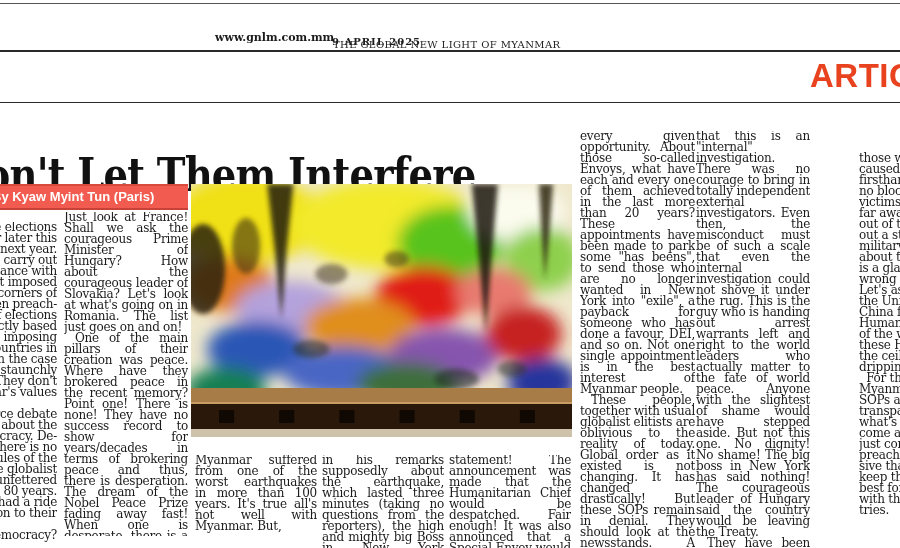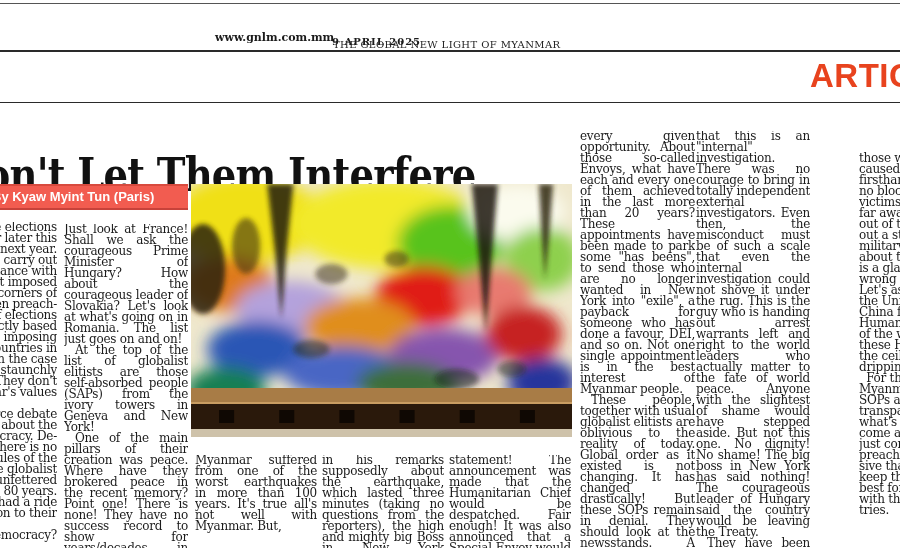--- a/index.html
+++ b/index.html
@@ -39,21 +39,21 @@
 
   .col { position:absolute; overflow:hidden; font-size:12px;
       line-height:11px; letter-spacing:-.25px; text-align:justify; }
   .col p { margin:0; }
   .col p + p { text-indent:11px; }
 
   #col-clipped-left { left:0; top:222px; width:57px; height:326px; }
   #col-clipped-left .frag { position:absolute; right:0; top:0; width:170px;
       text-align:right; white-space:pre; }
 
-  #col-2 { left:64px; top:224px; width:124px; height:324px; }
+  #col-2 { left:64px; top:212px; width:124px; height:324px; }
 
   #col-below-a { left:195px; top:455px; width:122px; height:93px; }
   #col-below-b { left:322px; top:455px; width:122px; height:93px; }
   #col-below-c { left:449px; top:455px; width:122px; height:93px; }
 
   #col-4 { left:580px; top:131px; width:115px; height:417px; }
   #col-5 { left:696px; top:131px; width:114px; height:417px; }
 
   #col-clipped-right { left:859px; top:131px; width:89px; height:417px; }
   #col-clipped-right .frag { position:absolute; left:0; top:0; width:220px;
@@ -164,21 +164,20 @@
 e had unfettered
 e past 80 years.
 have had a ride
 estion to their
 
 g of democracy?</div>
 </div>
 
 <div class="col" id="col-2">
   <p>Just look at France! Shall we ask the courageous Prime Minister of Hungary? How about the courageous leader of Slovakia? Let's look at what's going on in Romania. The list just goes on and on!</p>
-  <p>At the top of the list of globalist elitists are those self-absorbed people (SAPs) from the ivory towers in Geneva and New York!</p>
   <p>One of the main pillars of their creation was peace. Where have they brokered peace in the recent memory? Point one! There is none! They have no success record to show for years/decades in terms of brokering peace and thus, there is desperation. The dream of the Nobel Peace Prize fading away fast! When one is desperate, there is a tendency to act irrationally. Case in point their mighty leader from New York visited the camps in Cox's Bizarre recently. The crisis erupted in 2017, his first year. All these years, there was</p>
 </div>
 
 <div class="col" id="col-below-a">
   <p>Myanmar suffered from one of the worst earthquakes in more than 100 years. It's true all's not well with Myanmar. But,</p>
 </div>
 
 <div class="col" id="col-below-b">
   <p>in his remarks supposedly about the earthquake, which lasted three minutes (taking no questions from the reporters), the high and mighty big Boss in New York couldn't help but veer into politics. The remarks were not one of empathy. It was a political</p>
 </div>

